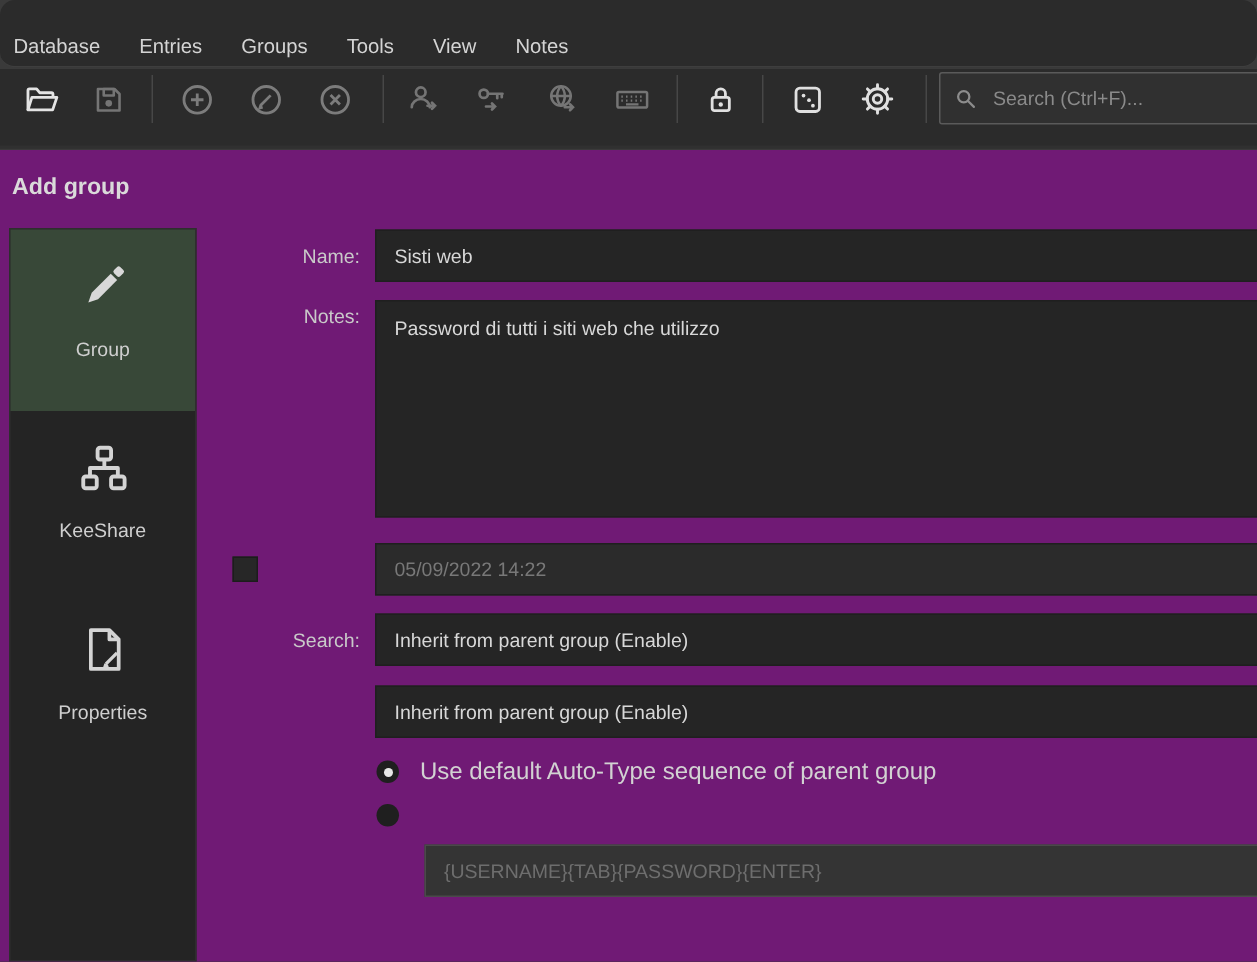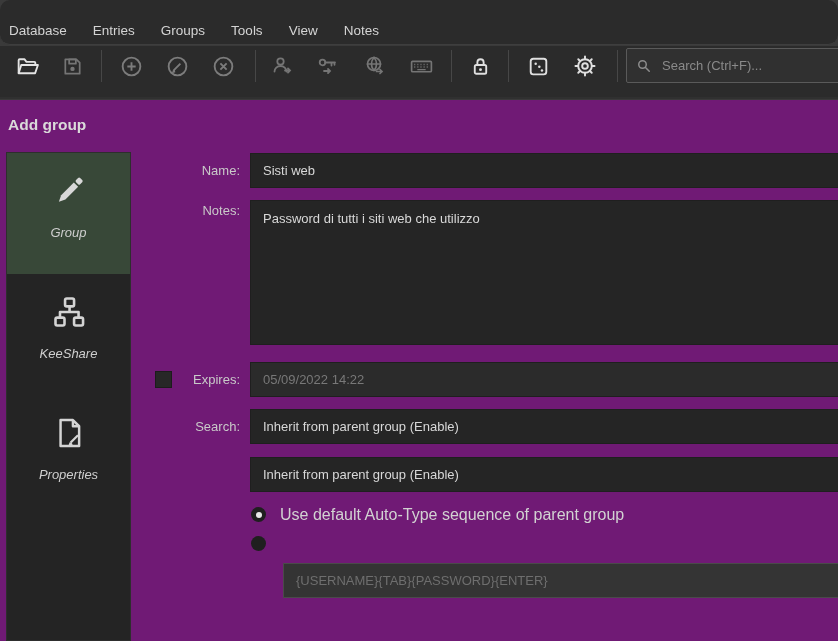--- a/index.html
+++ b/index.html
@@ -45,21 +45,21 @@
   
   .sidebar {
     position:absolute; left:6px; top:52px; width:125px; height:489px;
     background:#242424; border:1px solid #2e2e2e;
   }
   .side-item {
     width:100%; height:121px; display:flex; flex-direction:column;
     align-items:center; padding-top:20px; gap:16px; cursor:pointer;
   }
   .side-item.selected { background:#384838; }
-  .side-label { font-size:13px; color:#cfcfcf;font-style:italic; }
+  .side-label { font-size:13px; color:#cfcfcf; }
   
   .flabel {
     position:absolute; left:130px; width:110px; height:35px;
     text-align:right; font-size:13px; color:#c9c9c9; line-height:35px;
   }
   .finput {
     position:absolute; left:250px; width:595px; height:35px;
     background:#252525; border:1px solid #1f1f1f; color:#d8d8d8;
     font-size:13px; font-family:"Liberation Sans",sans-serif;
     padding:0 12px; outline:none;
@@ -261,21 +261,20 @@
     </div>
   </div>
 
   <label class="flabel" style="top:53px">Name:</label>
   <input class="finput" style="top: 53px;" type="text" value="Sisti web">
 
   <label class="flabel" style="top:96px; line-height:30px">Notes:</label>
   <textarea class="finput" style="top: 100px;">Password di tutti i siti web che utilizzo</textarea>
 
   <span class="checkbox" style="top:271px"></span>
-  <label class="flabel" style="top:262px">Expires:</label>
   <input class="finput disabled" style="top: 262px;" type="text" disabled="" value="05/09/2022 14:22">
 
   <label class="flabel" style="top:309px">Search:</label>
   <div class="finput combo" style="top:309px">Inherit from parent group (Enable)</div>
 
   <div class="finput combo" style="top:357px">Inherit from parent group (Enable)</div>
 
   <span class="radio checked" style="top:407px"></span>
   <span class="radio-label" style="top:406px">Use default Auto-Type sequence of parent group</span>
 

